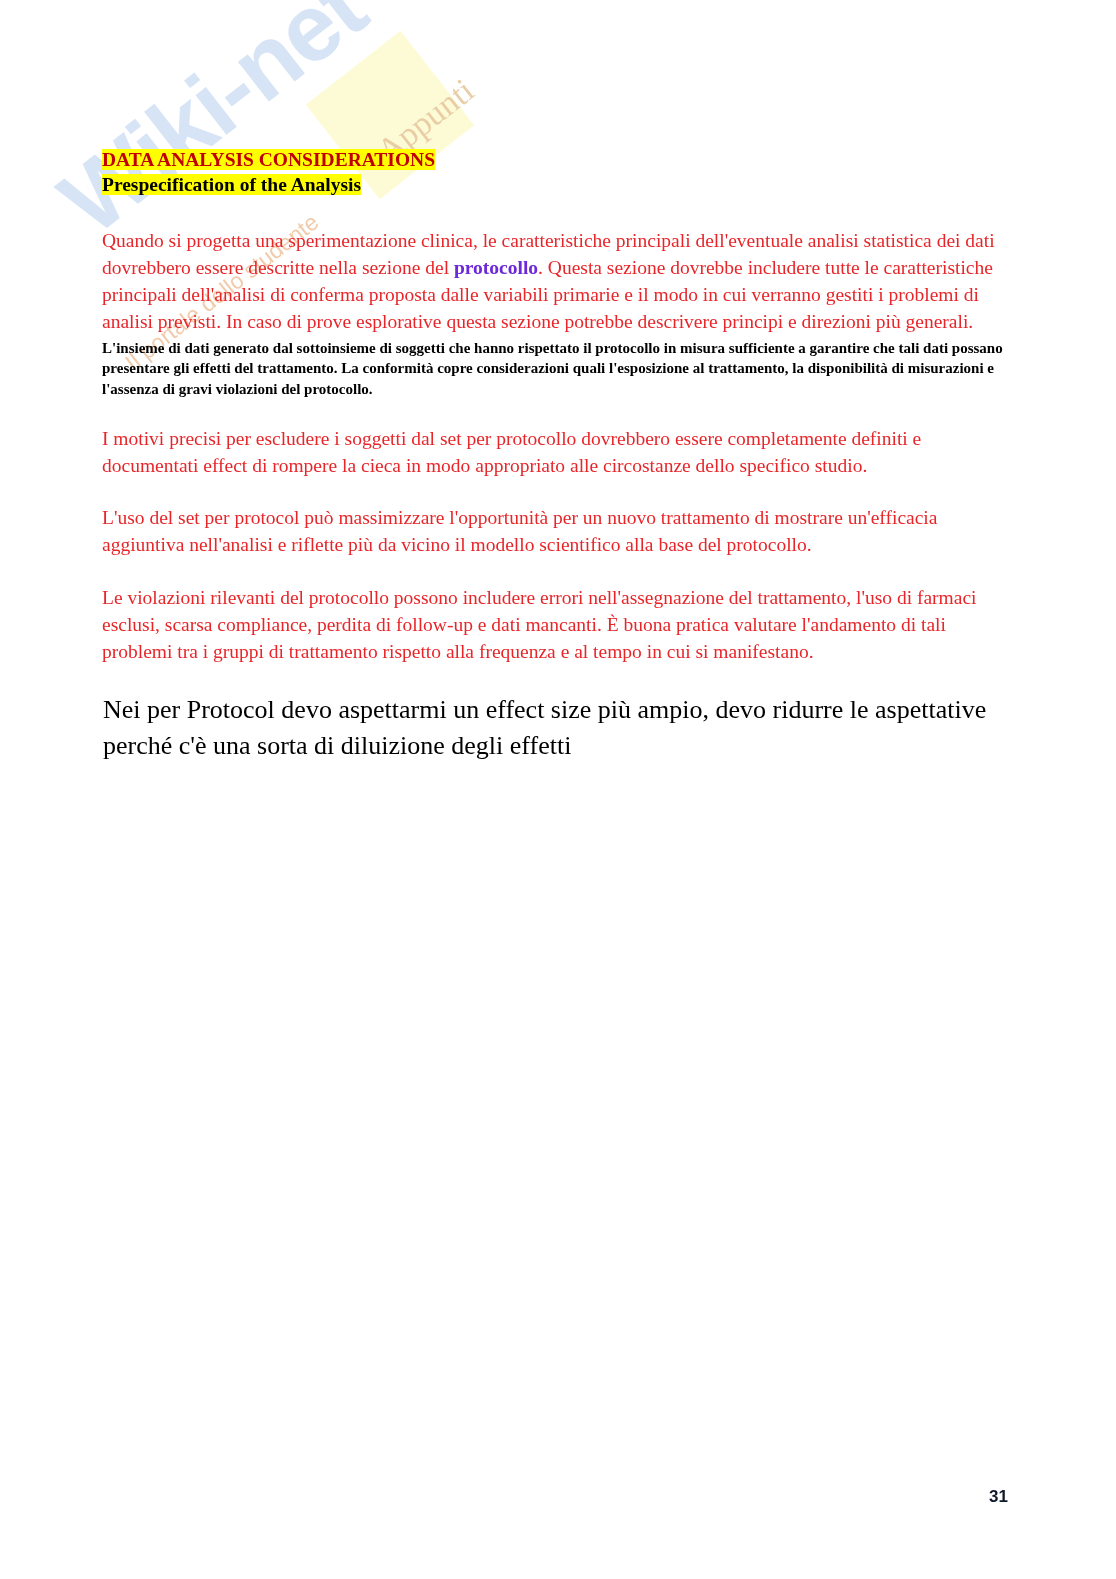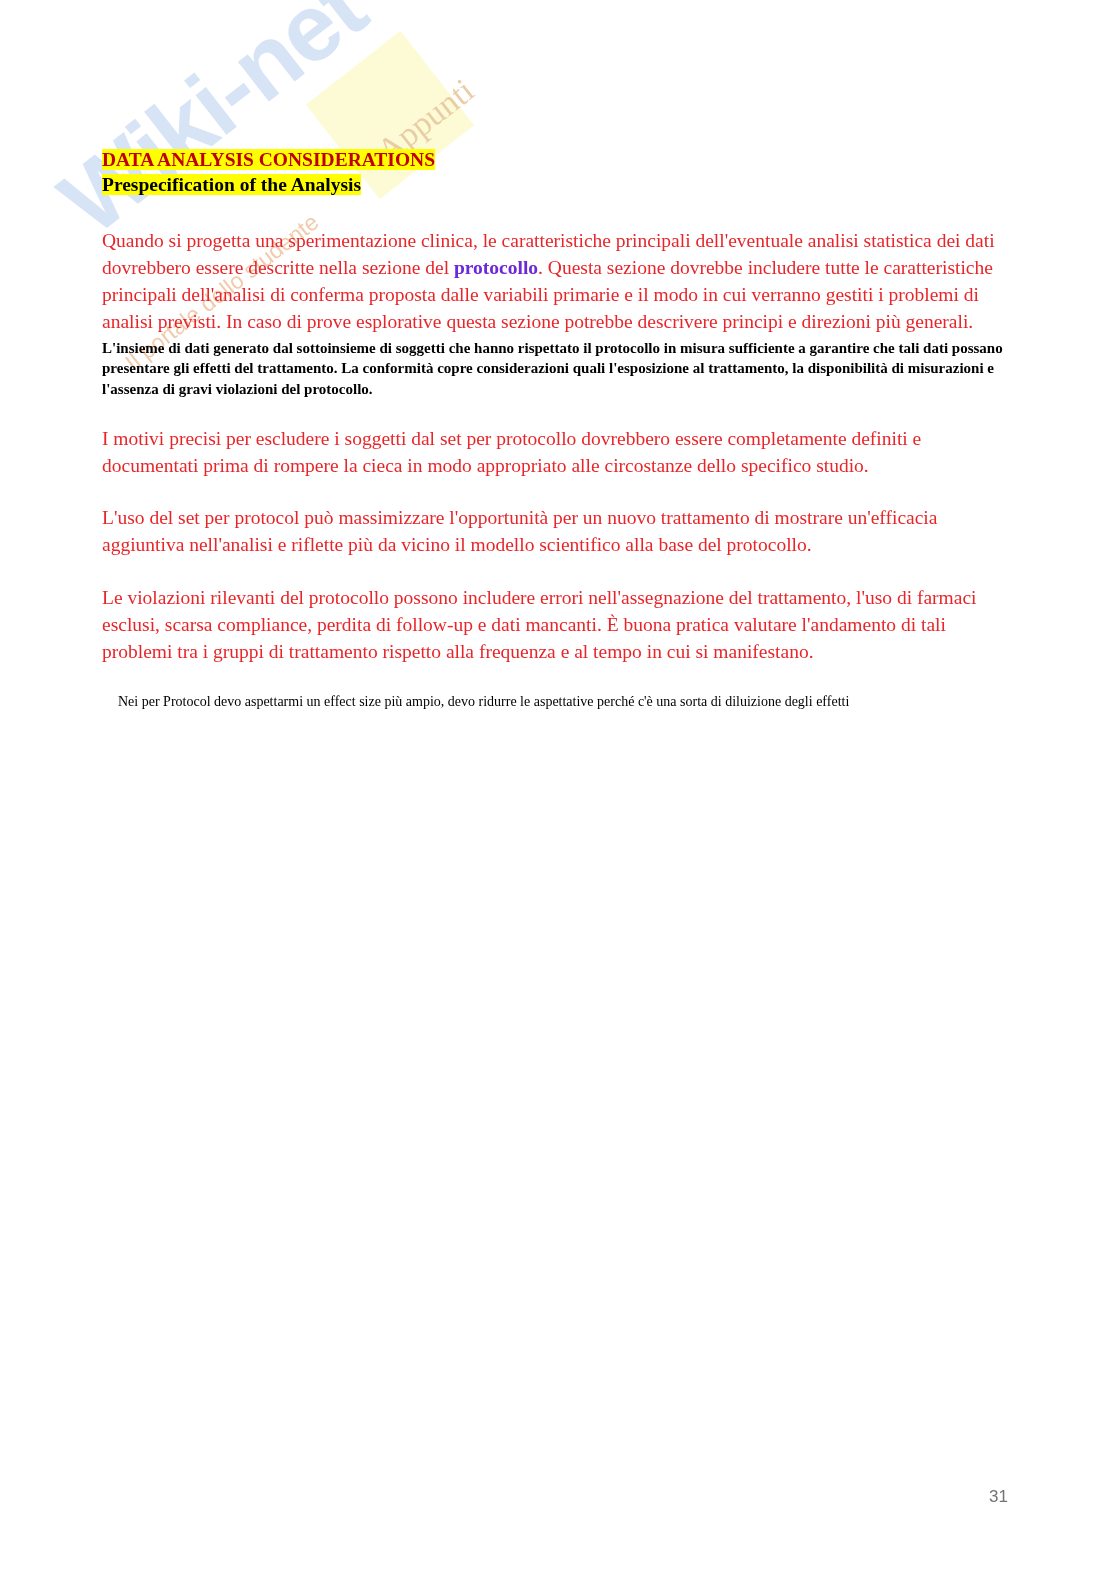--- a/index.html
+++ b/index.html
@@ -134,34 +134,34 @@
 
   p.body-black-bold {
     font-size: 15px;
     color: #000000;
     font-weight: bold;
     line-height: 1.38;
     margin: 2px 0 0 0;
   }
 
   p.body-black {
-    font-size: 14px;
+    font-size: 26px;
     color: #000000;
     line-height: 1.38;
-    margin: 26px 0 0 16px;
+    margin: 26px 0 0 1px;
   }
 
   .page-number {
     position: absolute;
     right: 108px;
     bottom: 72px;
     font-family: "Liberation Sans", sans-serif;
     font-size: 17px;
-    font-weight: normal;
-    color: #737373;
+    font-weight: bold;
+    color: #0f172a;
     z-index: 2;
   }
 </style>
 </head>
 <body>
 
 <div class="page">
 
   <div class="watermark">
     <div class="wm-square"></div>
@@ -173,21 +173,21 @@
   <div class="content">
 
     <div class="h-title"><span class="hl">DATA ANALYSIS CONSIDERATIONS</span></div>
     <div class="h-sub"><span class="hl">Prespecification of the Analysis</span></div>
 
     <p class="body-red first"><span>Quando si progetta una sperimentazione clinica, le caratteristiche principali dell'eventuale analisi statistica dei dati dovrebbero essere descritte nella sezione del </span><b>protocollo</b><span>. Questa sezione dovrebbe includere tutte le caratteristiche principali dell'analisi di conferma proposta dalle variabili primarie e il modo in cui verranno gestiti i problemi di analisi previsti. In caso di prove esplorative questa sezione potrebbe descrivere principi e direzioni più generali.</span></p>
 
 
     <p class="body-black-bold">L'insieme di dati generato dal sottoinsieme di soggetti che hanno rispettato il protocollo in misura sufficiente a garantire che tali dati possano presentare gli effetti del trattamento. La conformità copre considerazioni quali l'esposizione al trattamento, la disponibilità di misurazioni e l'assenza di gravi violazioni del protocollo.</p>
 
-    <p class="body-red">I motivi precisi per escludere i soggetti dal set per protocollo dovrebbero essere completamente definiti e documentati prima di rompere la cieca in modo appropriato alle circostanze dello specifico studio.</p>
+    <p class="body-red">I motivi precisi per escludere i soggetti dal set per protocollo dovrebbero essere completamente definiti e documentati effect di rompere la cieca in modo appropriato alle circostanze dello specifico studio.</p>
 
     <p class="body-red">L'uso del set per protocol può massimizzare l'opportunità per un nuovo trattamento di mostrare un'efficacia aggiuntiva nell'analisi e riflette più da vicino il modello scientifico alla base del protocollo.</p>
 
 
     <p class="body-red">Le violazioni rilevanti del protocollo possono includere errori nell'assegnazione del trattamento, l'uso di farmaci esclusi, scarsa compliance, perdita di follow-up e dati mancanti. È buona pratica valutare l'andamento di tali problemi tra i gruppi di trattamento rispetto alla frequenza e al tempo in cui si manifestano.</p>
 
     <p class="body-black">Nei per Protocol devo aspettarmi un effect size più ampio, devo ridurre le aspettative perché c'è una sorta di diluizione degli effetti</p>
 
   </div>
 

